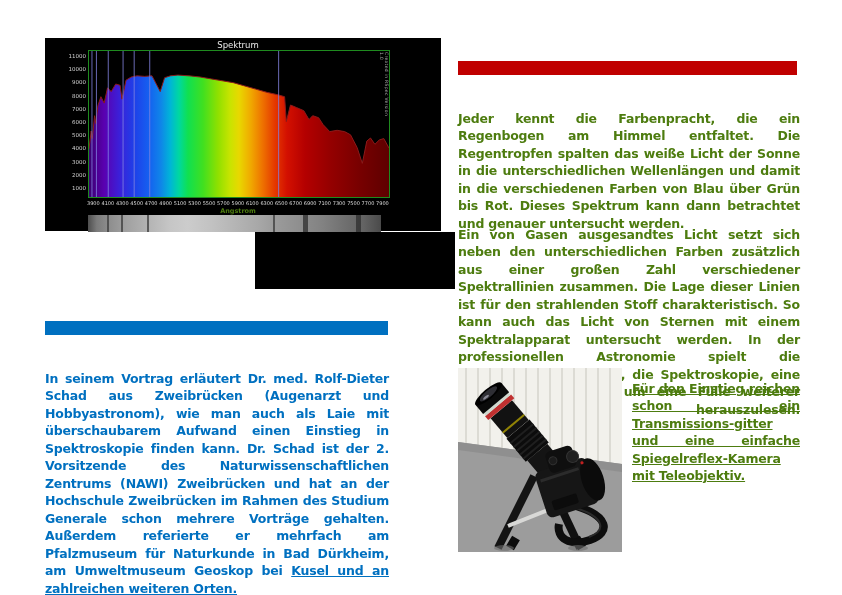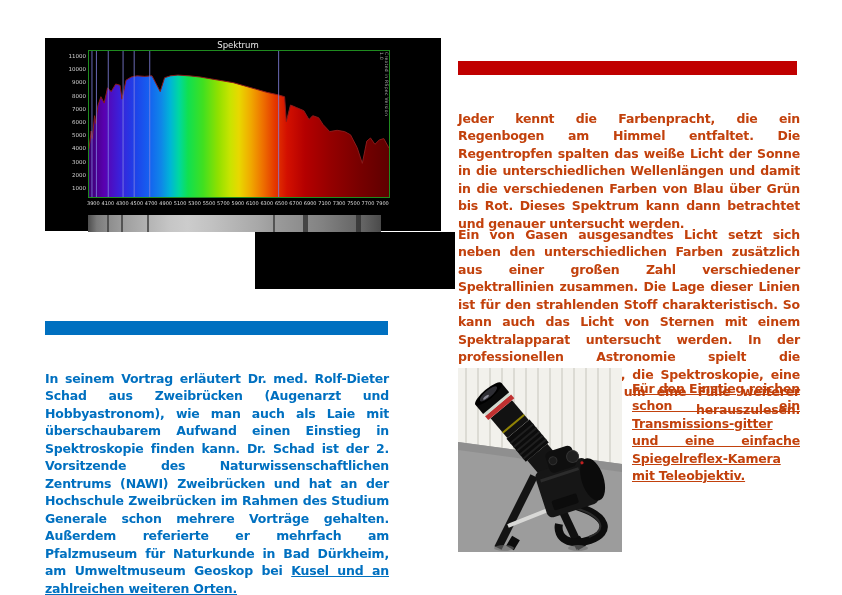--- a/index.html
+++ b/index.html
@@ -35,21 +35,21 @@
   .black-box{left:255px;top:232px;width:200px;height:57px;background:#000;}
 
   
   .bar{height:14px;}
   .blue-bar{left:45px;top:321px;width:343px;background:#0070c0;}
   .red-bar{left:458px;top:61px;width:339px;background:#c00000;}
 
   .para{font-weight:bold;font-size:12.5px;line-height:17.5px;
         letter-spacing:-0.2px;text-align:justify;}
   .blue-text{color:#0070c0;}
-  .red-text{color:#c2410c;}
+  .red-text{color:#4d7c0f;}
   .p-left{left:45px;top:357px;width:344px;}
   .p-r1{left:458px;top:97px;width:342px;}
   .p-r2{left:458px;top:213px;width:342px;text-align-last:justify;}
   .p-r3{left:632px;top:367px;width:168px;text-decoration:underline;}
   .u{text-decoration:underline;}
 
   
   .photo{left:458px;top:368px;width:164px;height:184px;overflow:hidden;background:#9c9c9c;}
   .photo svg{display:block;}
 </style>
@@ -131,20 +131,21 @@
       <span>6500</span>
       <span>6700</span>
       <span>6900</span>
       <span>7100</span>
       <span>7300</span>
       <span>7500</span>
       <span>7700</span>
       <span>7900</span>
     </div>
 
+  <div class="abs xlabel red-text">Angstrom</div>
 
   <div class="abs strip">
       <div class="band" style="left: 6.41975%;"></div>
       <div class="band" style="left: 11.358%;"></div>
       <div class="band" style="left: 20.2469%;"></div>
       <div class="band" style="left: 63.2099%;"></div>
       <div class="band band-wide" style="left: 73.3333%;"></div>
       <div class="band band-wide" style="left: 91.358%;"></div>
     </div>
 

